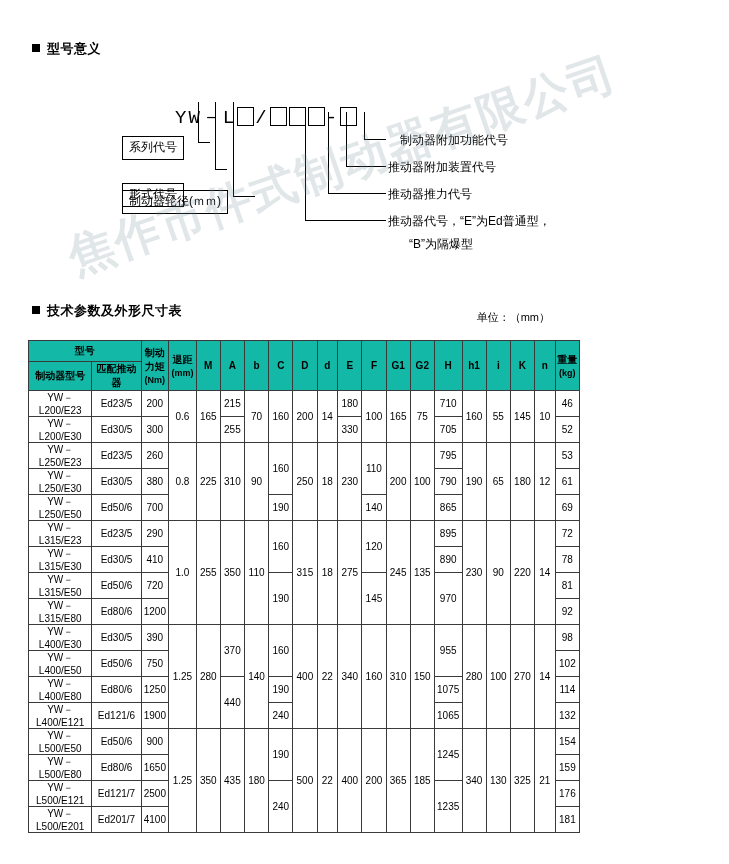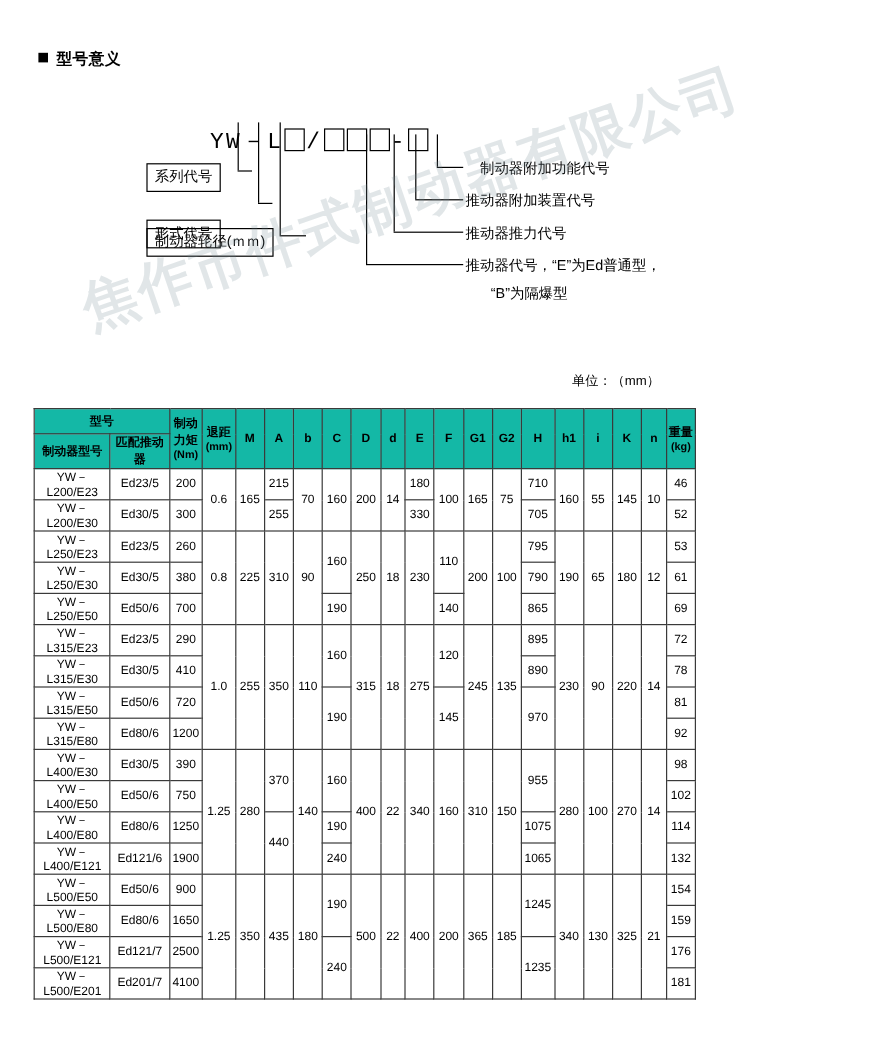--- a/index.html
+++ b/index.html
@@ -171,20 +171,23 @@
   <div class="legend boxed" id="lg3">制动器轮径(ｍｍ)</div>
 
   <div class="legend" id="lg4">制动器附加功能代号</div>
   <div class="legend" id="lg5">推动器附加装置代号</div>
   <div class="legend" id="lg6">推动器推力代号</div>
   <div class="legend" id="lg7">推动器代号，“E”为Ed普通型，</div>
   <div class="legend" id="lg8">“B”为隔爆型</div>
 
   <div class="watermark">焦作市件式制动器有限公司</div>
 
+  <div class="section-head" id="sec2">
+    <span class="sq"></span><span>技术参数及外形尺寸表</span>
+  </div>
   <div class="unit-note">单位：（mm）</div>
 
   <table class="spec">
     <thead>
       <tr>
         <th colspan="2">型号</th>
         <th rowspan="2"><span>制动力矩</span><br><span class="hdr-sub">(Nm)</span></th>
         <th rowspan="2"><span>退距</span><br><span class="hdr-sub">(mm)</span></th>
         <th rowspan="2">M</th>
         <th rowspan="2">A</th>

